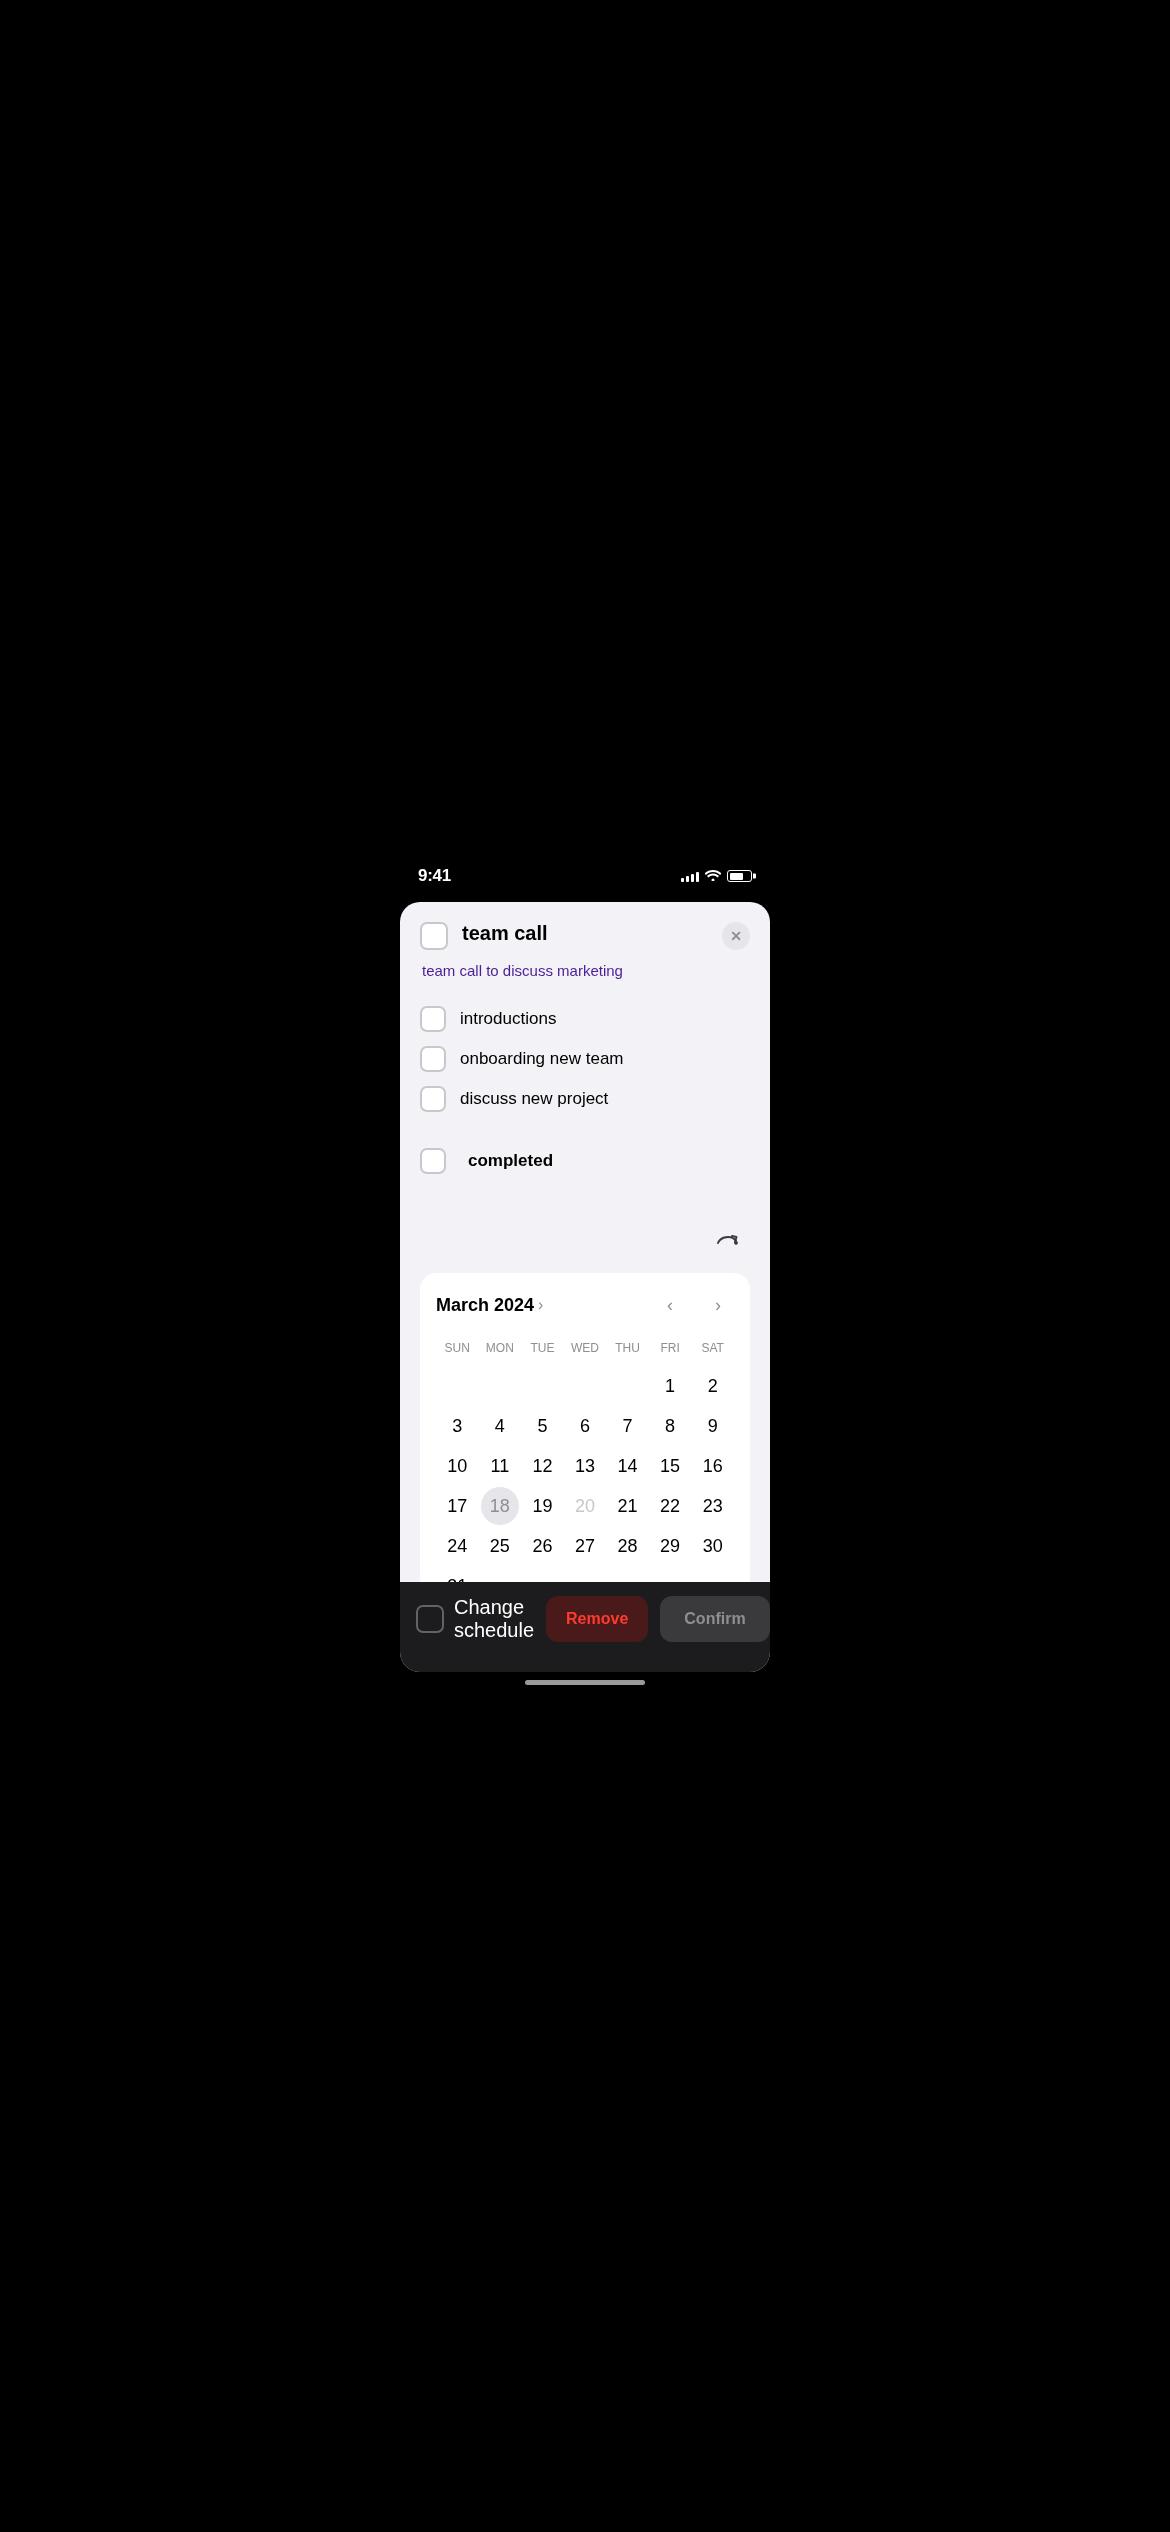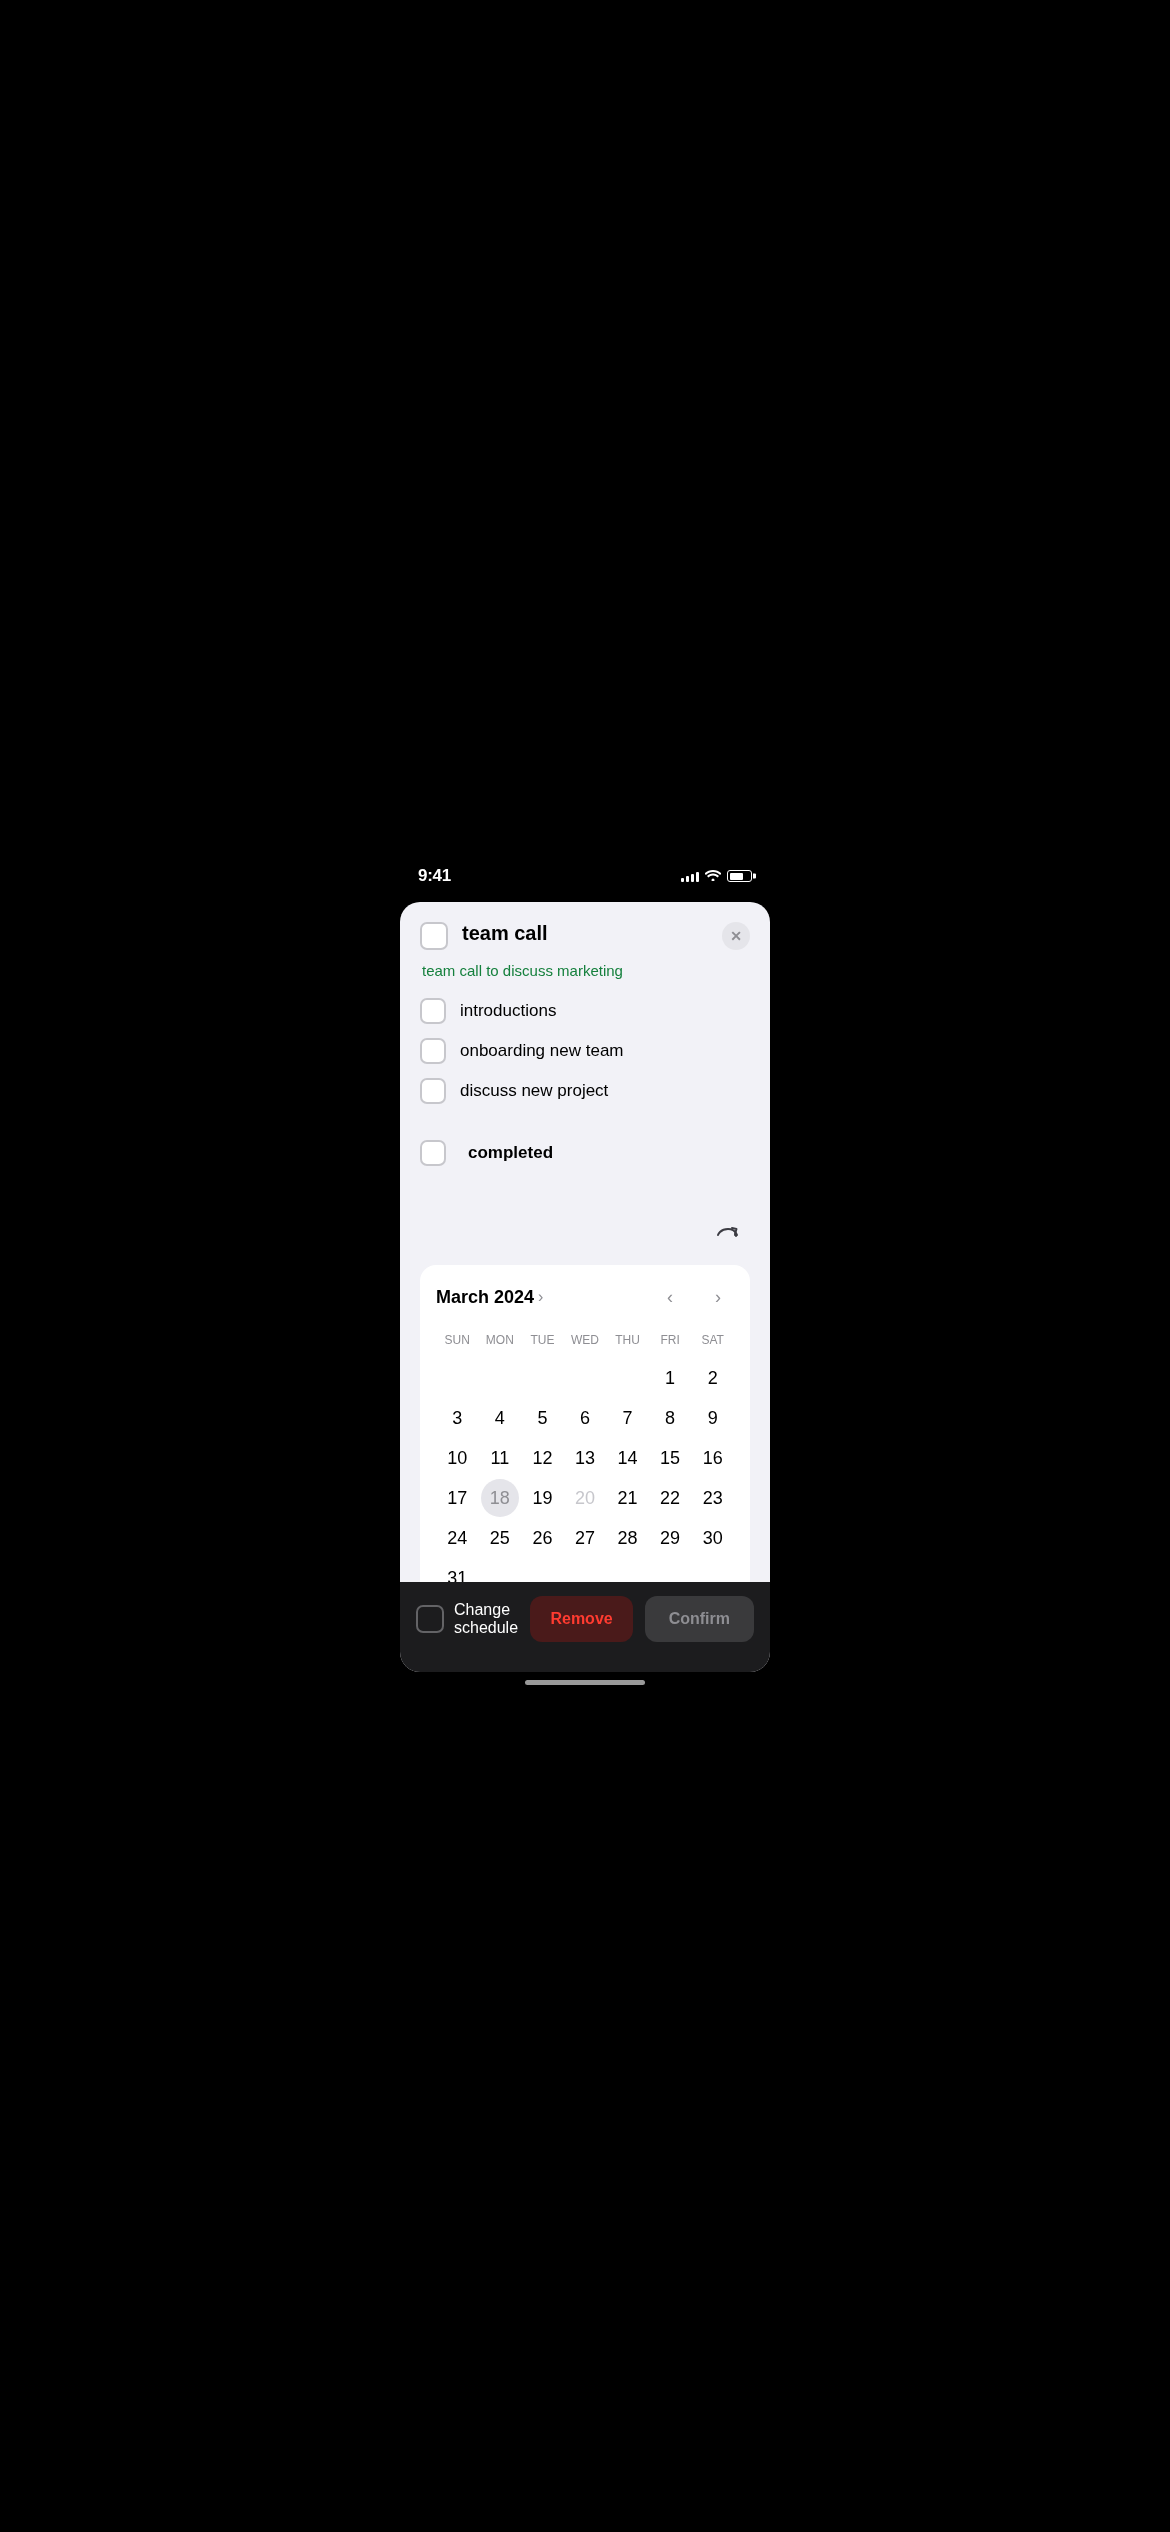--- a/index.html
+++ b/index.html
@@ -148,22 +148,22 @@
       justify-content: center;
       cursor: pointer;
       font-size: 14px;
       color: #8e8e93;
       font-weight: 600;
     }
 
     
     .card-description {
       font-size: 15px;
-      color: #15803d;
-      margin-bottom: 12px;
+      color: #4c1d95;
+      margin-bottom: 20px;
       padding-left: 2px;
     }
 
     
     .checklist {
       list-style: none;
       margin-bottom: 22px;
     }
 
     .checklist-item {
@@ -348,21 +348,21 @@
     .schedule-checkbox {
       width: 28px;
       height: 28px;
       border: 2px solid #636366;
       border-radius: 7px;
       flex-shrink: 0;
     }
 
     .change-schedule-label {
       color: #fff;
-      font-size: 16px;
+      font-size: 20px;
       font-weight: 500;
     }
 
     .remove-btn {
       background: #4a1a1a;
       border: none;
       border-radius: 12px;
       padding: 14px 20px;
       color: #ff3b30;
       font-size: 16px;

